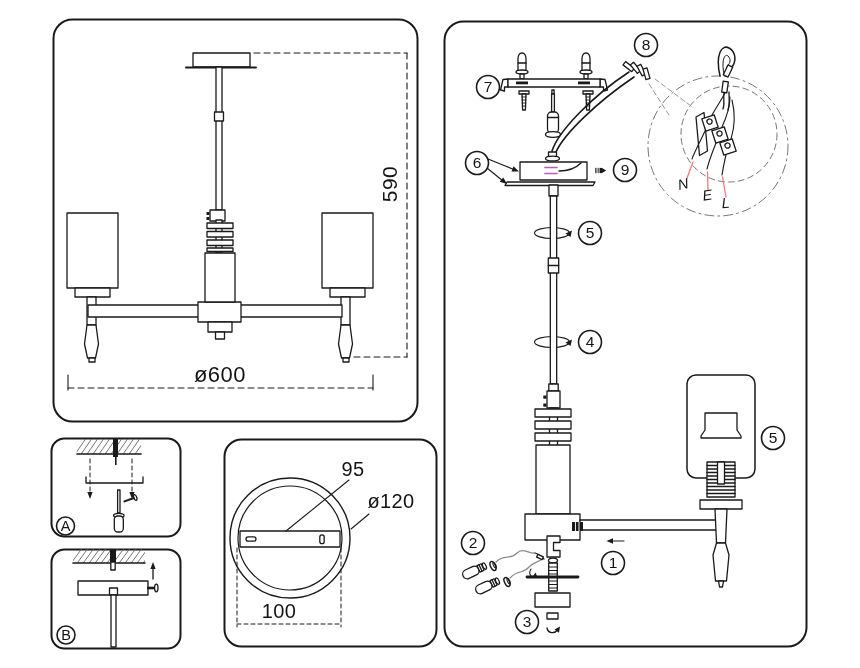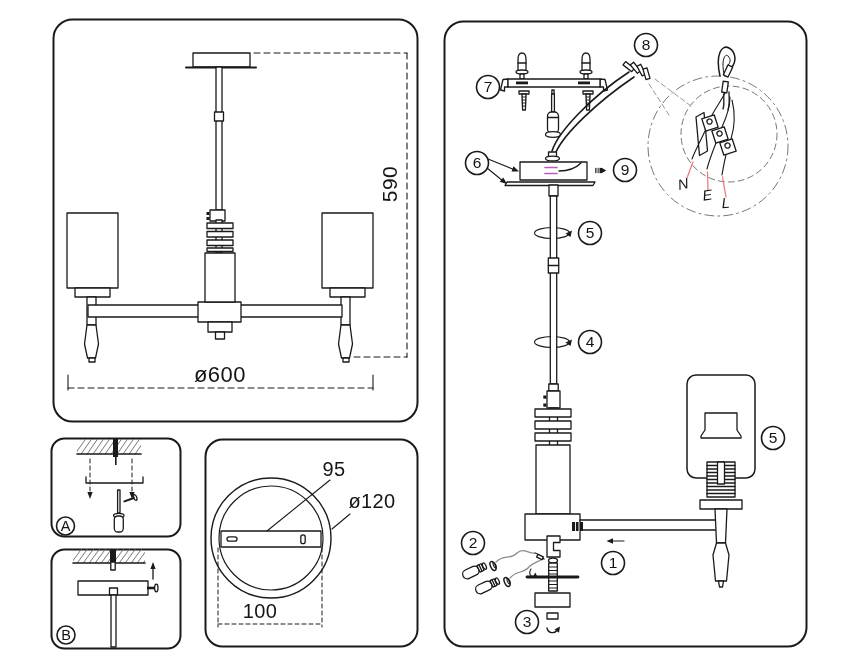--- a/index.html
+++ b/index.html
@@ -125,21 +125,21 @@
     <g>
       <line x1="103" y1="20" x2="103" y2="31"></line>
       <polygon class="dk" points="100.4,21 105.6,21 103,14"></polygon>
     </g>
     <circle class="wf" cx="16" cy="87" r="9" stroke-width="1.6"></circle>
     <text class="step-letter" x="16" y="92" text-anchor="middle">B</text>
   </g>
 </svg>
 </div>
 
-<div class="panel" style="left:204px;top:438px;width:215px;height:210px;">
+<div class="panel" style="left:223px;top:438px;width:215px;height:210px;">
 <svg width="215" height="210" viewBox="0 0 215 210">
   <g class="ink">
     <rect x="1.5" y="1.5" width="212" height="207" rx="17" stroke-width="2"></rect>
     <circle cx="67" cy="100" r="60" stroke-width="1.4"></circle>
     <circle cx="67" cy="100" r="52" stroke-width="1.2"></circle>
     <rect class="wf" x="17" y="93" width="100" height="16"></rect>
     <rect x="23" y="98.8" width="10" height="4.4" rx="2.2"></rect>
     <rect x="96.8" y="96.8" width="4.4" height="8.8" rx="2.2"></rect>
     <line x1="126" y1="42" x2="63" y2="93" stroke-width="1.1"></line>
     <line x1="146" y1="76" x2="128" y2="91" stroke-width="1.1"></line>

